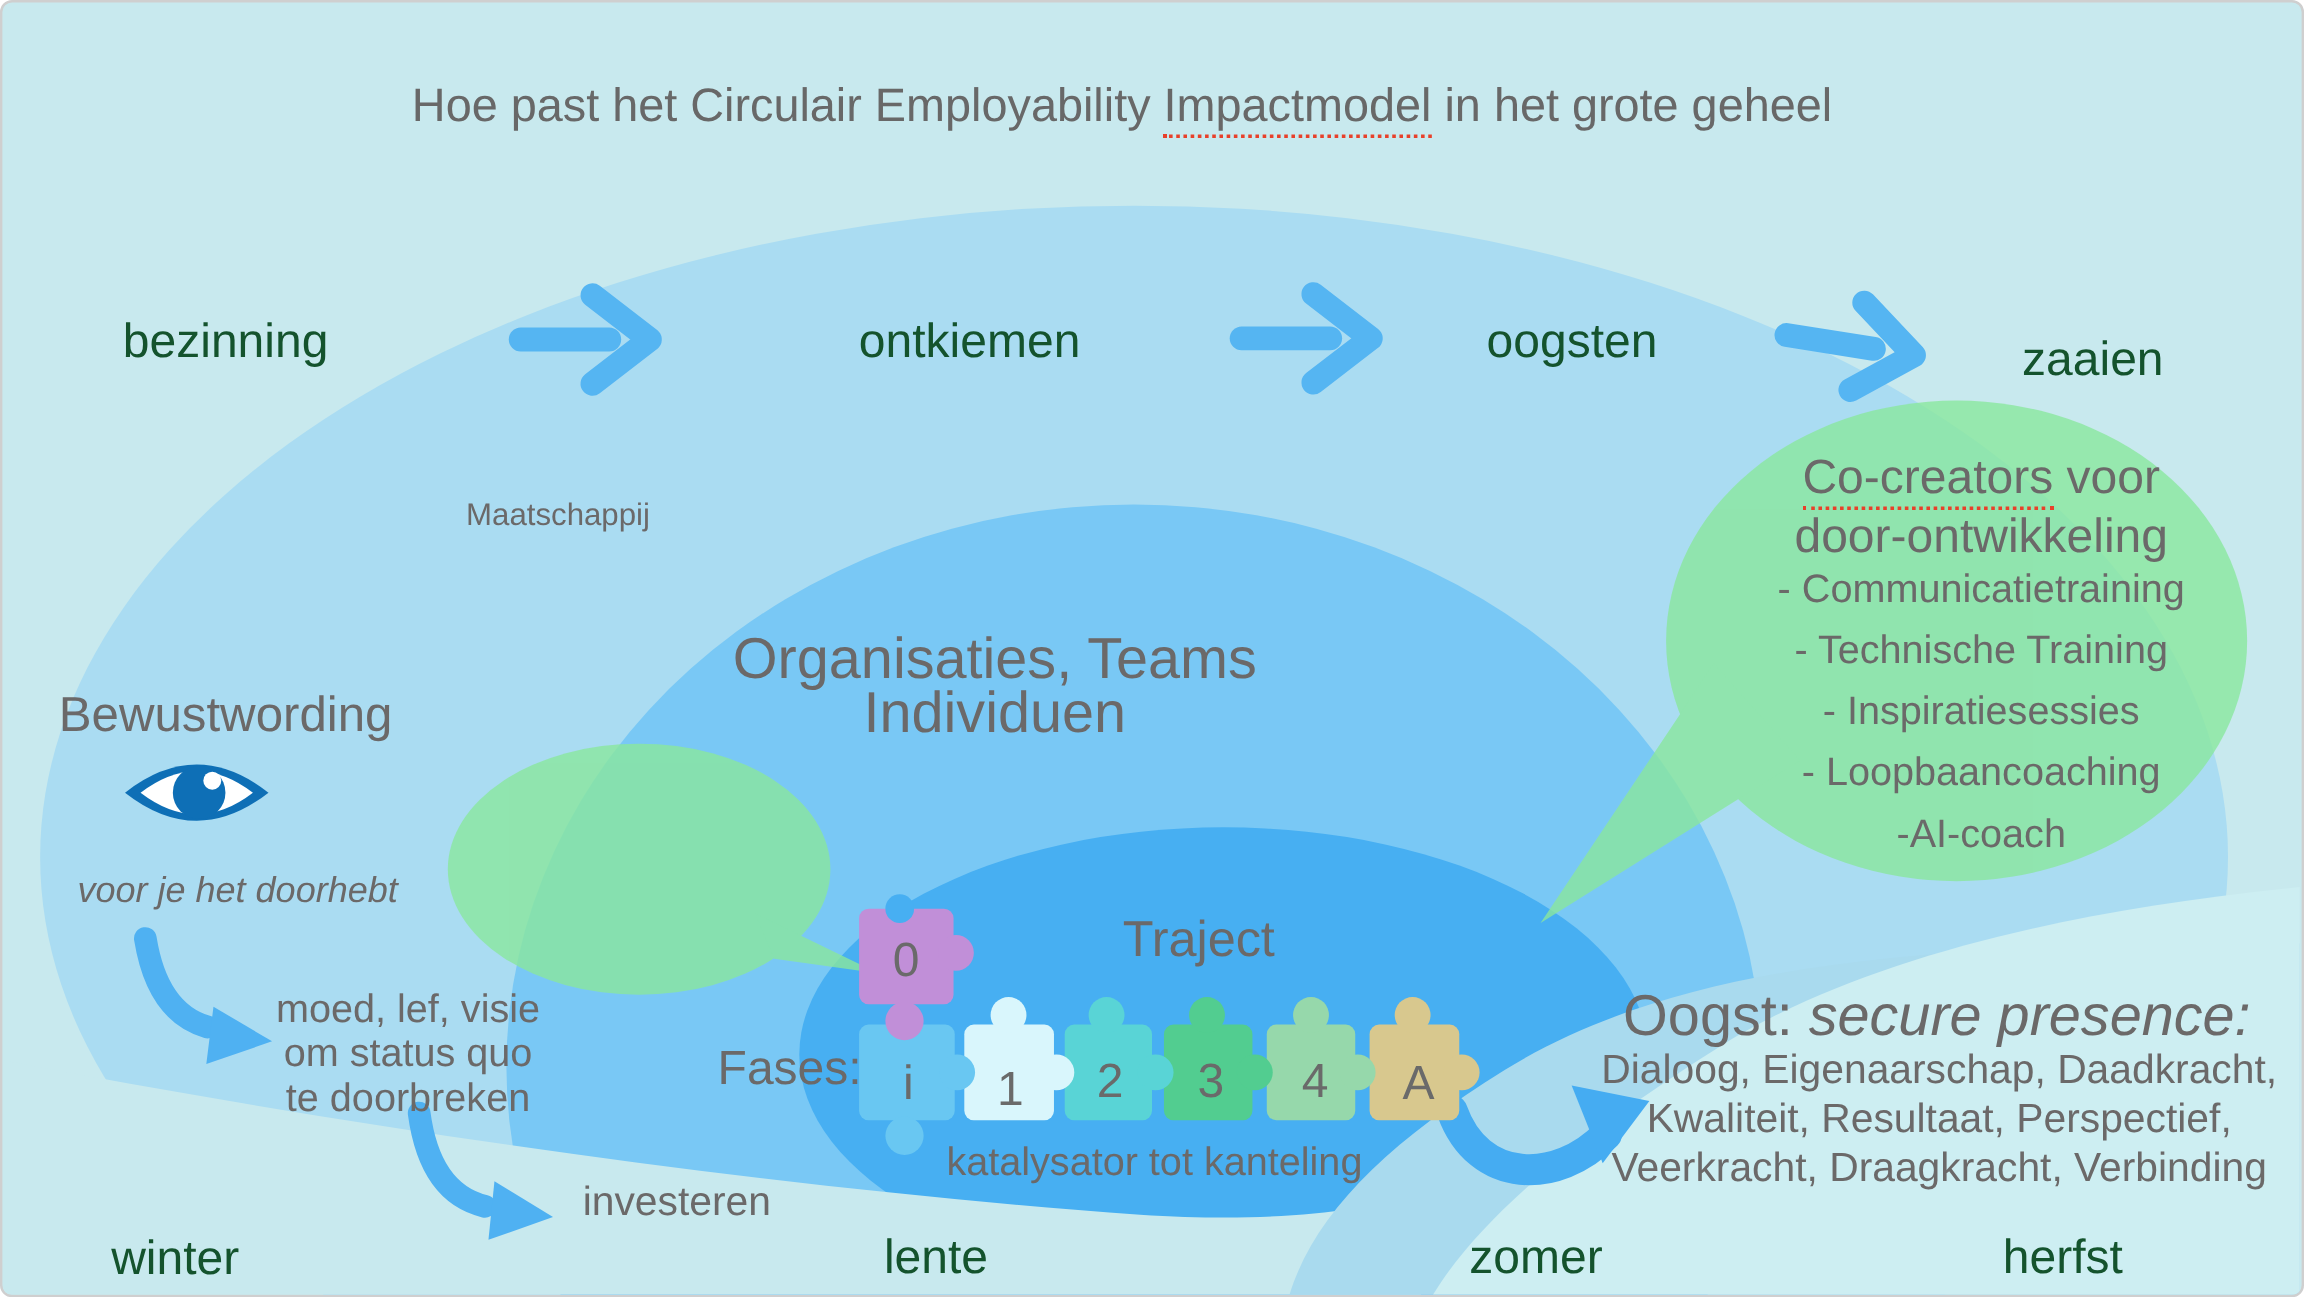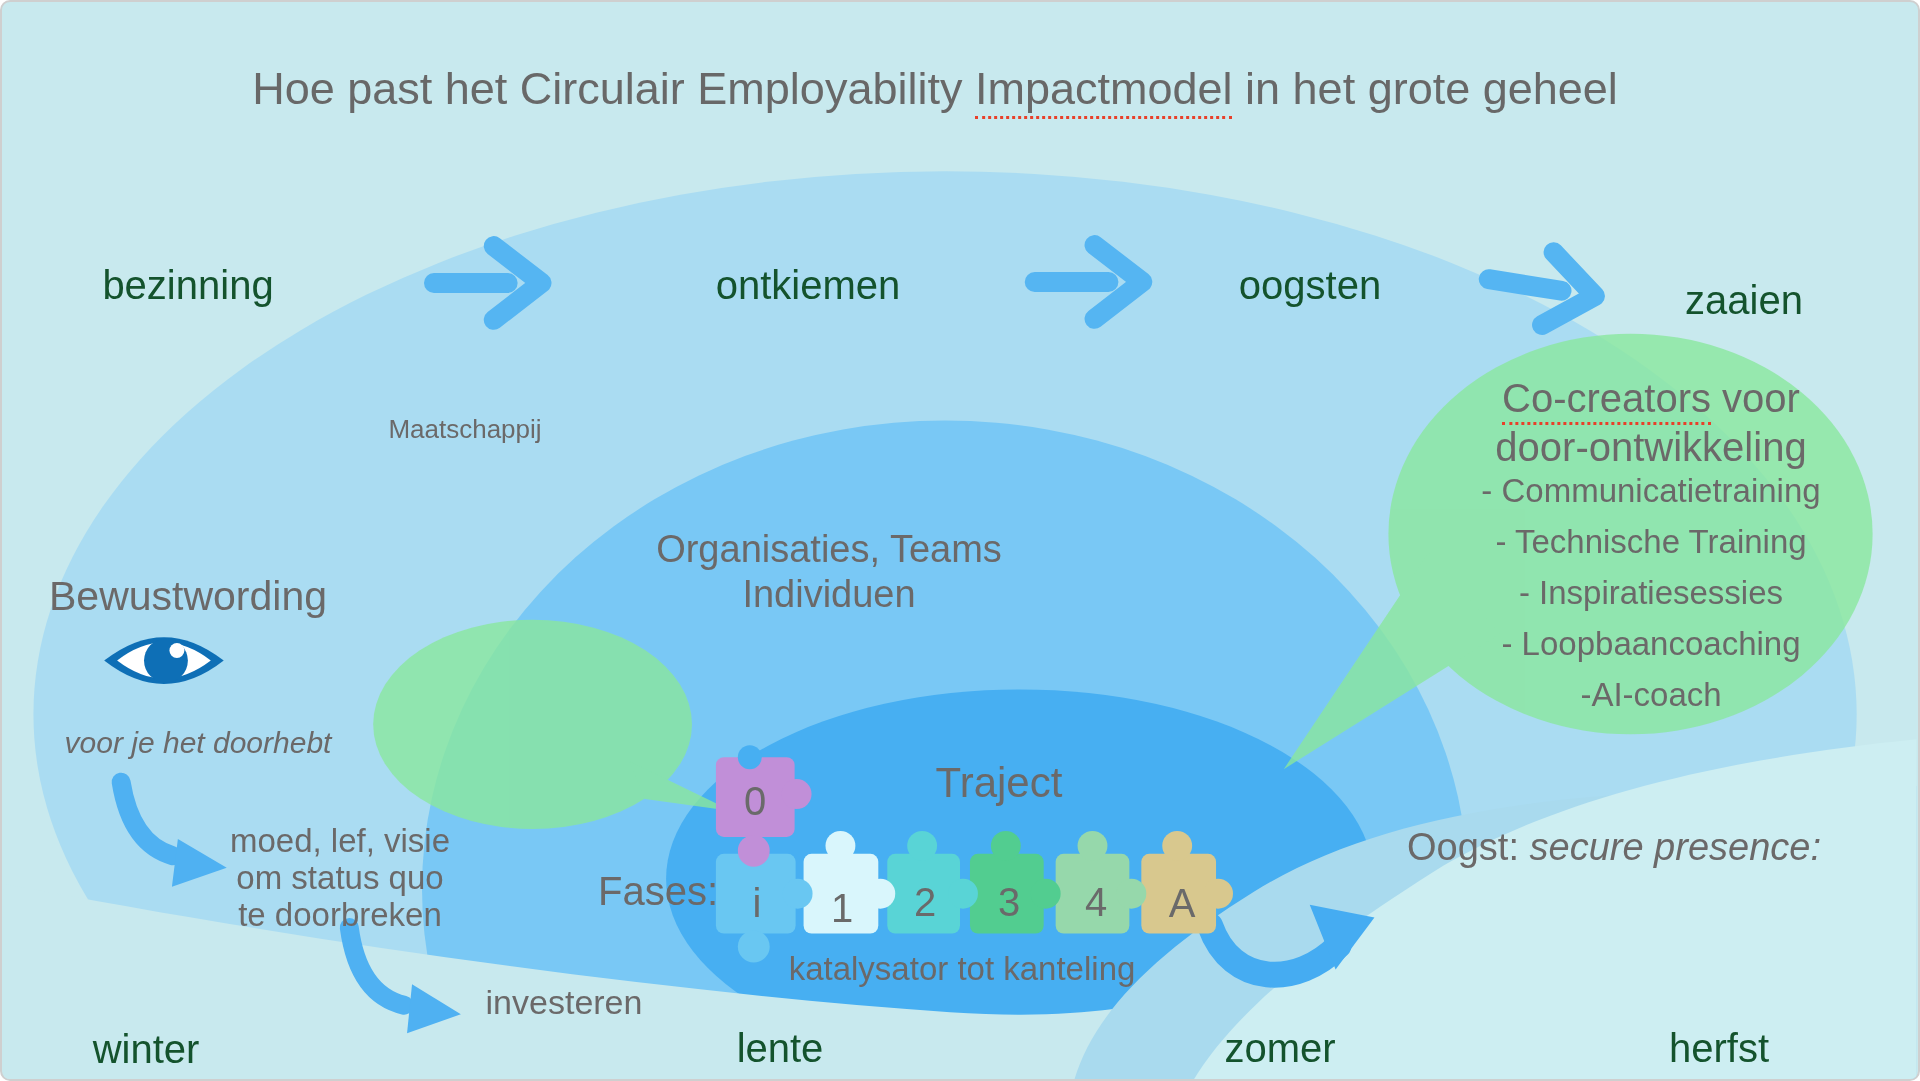--- a/index.html
+++ b/index.html
@@ -13,26 +13,26 @@
     position:absolute;transform:translate(-50%,-50%);
     color:#6b6969;white-space:nowrap;text-align:center;z-index:3;
   }
   .blue{color:#14532d;}
   .italic{font-style:italic;}
   .marked{border-bottom:3px dotted #e8402a;padding-bottom:2px;}
   .f30{font-size:30px;line-height:35px;}
   .f33{font-size:33px;line-height:37px;}
   .f34{font-size:34px;}
   .f36{font-size:40px;}
-  .f38{font-size:38px;}
+  .f38{font-size:48px;}
   .f39{font-size:26px;}
   .f40{font-size:40px;}
   .f41{font-size:41px;}
   .f42{font-size:42px;}
-  .f45{font-size:45px;}
+  .f45{font-size:39px;}
   .lh45{line-height:45px;}
   .lh49{line-height:49px;}
   .lh41{line-height:41px;}
   .lh51{line-height:51px;}
   .piece-label{font-size:40px;color:#6a6a6a;z-index:4;}
 </style>
 </head>
 <body>
 
 <div id="canvas">
@@ -175,19 +175,24 @@
   <div class="t piece-label" style="left:840px;top:906px;">1</div>
   <div class="t piece-label" style="left:923px;top:900px;">2</div>
   <div class="t piece-label" style="left:1007px;top:900px;">3</div>
   <div class="t piece-label" style="left:1094px;top:900px;">4</div>
   <div class="t piece-label" style="left:1180px;top:901px;">A</div>
   <div class="t f33" style="left:960px;top:966px;">katalysator tot kanteling</div>
 
   <div class="t f38" style="left:1612px;top:845px;">
     <span>Oogst: </span><span class="italic">secure presence:</span>
   </div>
+  <div class="t f34 lh41" style="left:1614px;top:931px;">
+    <div>Dialoog, Eigenaarschap, Daadkracht,</div>
+    <div>Kwaliteit, Resultaat, Perspectief,</div>
+    <div>Veerkracht, Draagkracht, Verbinding</div>
+  </div>
 
   <div class="t f36 blue" style="left:144px;top:1047px;">winter</div>
   <div class="t f36 blue" style="left:778px;top:1046px;">lente</div>
   <div class="t f36 blue" style="left:1278px;top:1046px;">zomer</div>
   <div class="t f36 blue" style="left:1717px;top:1046px;">herfst</div>
 
 </div>
 
 </body></html>

